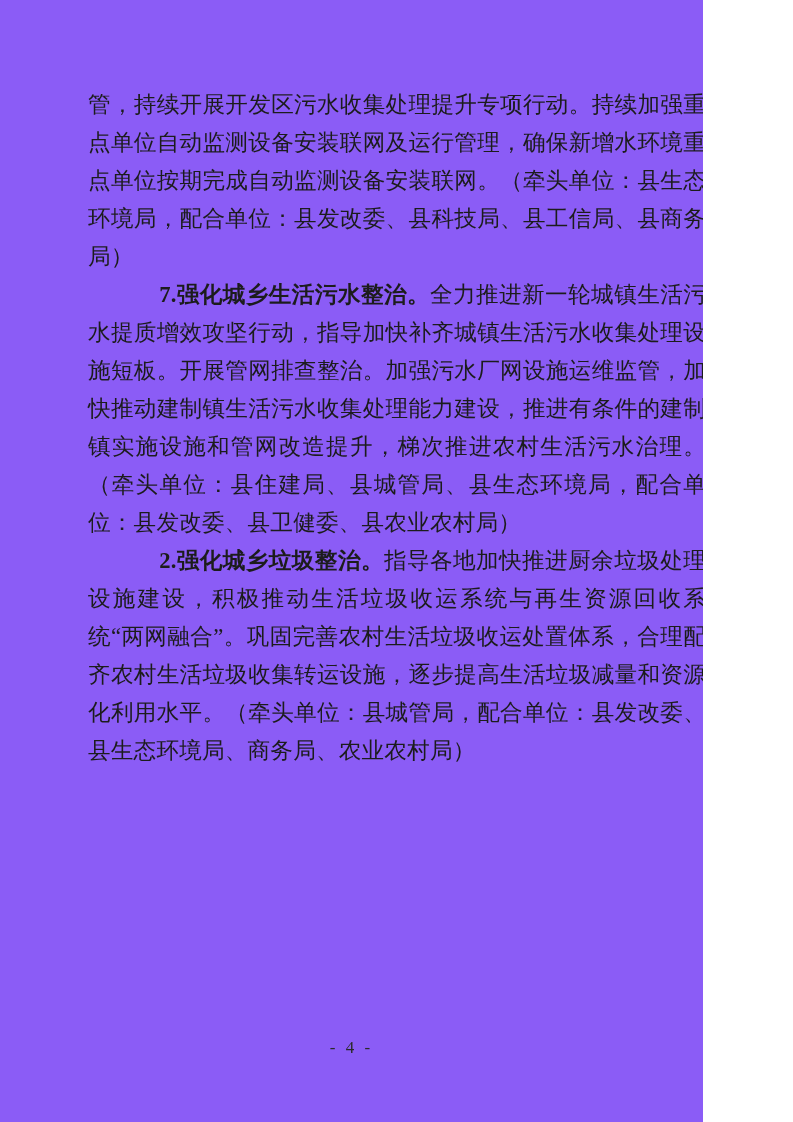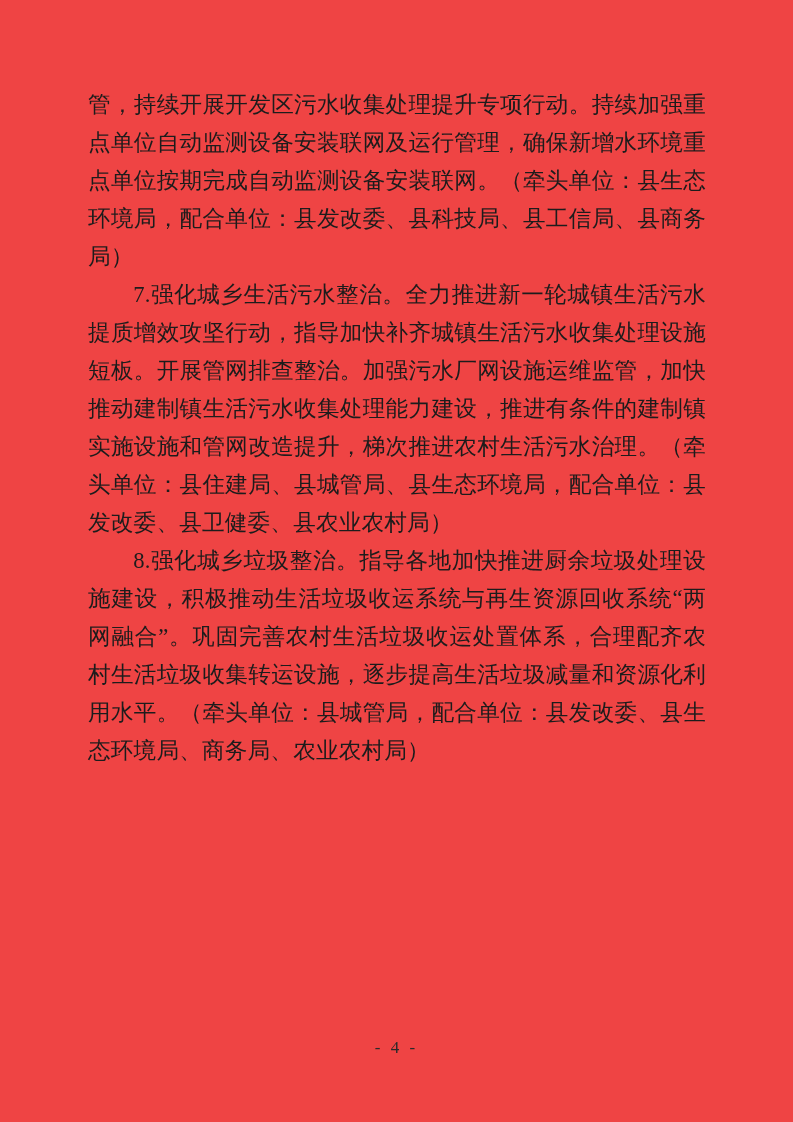--- a/index.html
+++ b/index.html
@@ -2,23 +2,23 @@
 <html><head>
 <meta charset="utf-8">
 <style>
   html, body {
     margin: 0;
     padding: 0;
     background: #ffffff;
   }
   .page {
     position: relative;
-    width: 793px;
+    width: 703px;
     height: 1122px;
-    background: #ef4444;
+    background: #8b5cf6;
     overflow: hidden;
     font-family: "Liberation Serif", "DejaVu Serif", serif;
     color: #1c1c1c;
   }
   .content {
     position: absolute;
     left: 88px;
     top: 86px;
     width: 618px;
   }
@@ -28,21 +28,22 @@
     line-height: 38px;
     text-align: justify;
     text-justify: inter-character;
     letter-spacing: 0.2px;
     word-break: break-all;
   }
   p.indented {
     text-indent: 2em;
   }
   .lead {
-    font-weight: normal;
+    font-weight: bold;
+    margin-left: 26px;
   }
   .page-number {
     position: absolute;
     left: 0;
     top: 1038px;
     width: 100%;
     text-align: center;
     font-size: 17px;
     letter-spacing: 3px;
     color: #2a2a2a;
@@ -51,19 +52,19 @@
 </head>
 <body>
 
 <div class="page">
   <div class="content">
 
     <p class="body-para"><span>管，持续开展开发区污水收集处理提升专项行动。持续加强重点单位自动监测设备安装联网及运行管理，确保新增水环境重点单位按期完成自动监测设备安装联网。（牵头单位：县生态环境局，配合单位：县发改委、县科技局、县工信局、县商务局）</span></p>
 
     <p class="body-para indented"><span class="lead">7.强化城乡生活污水整治。</span><span>全力推进新一轮城镇生活污水提质增效攻坚行动，指导加快补齐城镇生活污水收集处理设施短板。开展管网排查整治。加强污水厂网设施运维监管，加快推动建制镇生活污水收集处理能力建设，推进有条件的建制镇实施设施和管网改造提升，梯次推进农村生活污水治理。（牵头单位：县住建局、县城管局、县生态环境局，配合单位：县发改委、县卫健委、县农业农村局）</span></p>
 
-    <p class="body-para indented"><span class="lead">8.强化城乡垃圾整治。</span><span>指导各地加快推进厨余垃圾处理设施建设，积极推动生活垃圾收运系统与再生资源回收系统“两网融合”。巩固完善农村生活垃圾收运处置体系，合理配齐农村生活垃圾收集转运设施，逐步提高生活垃圾减量和资源化利用水平。（牵头单位：县城管局，配合单位：县发改委、县生态环境局、商务局、农业农村局）</span></p>
+    <p class="body-para indented"><span class="lead">2.强化城乡垃圾整治。</span><span>指导各地加快推进厨余垃圾处理设施建设，积极推动生活垃圾收运系统与再生资源回收系统“两网融合”。巩固完善农村生活垃圾收运处置体系，合理配齐农村生活垃圾收集转运设施，逐步提高生活垃圾减量和资源化利用水平。（牵头单位：县城管局，配合单位：县发改委、县生态环境局、商务局、农业农村局）</span></p>
 
 
   </div>
 
   <div class="page-number">- 4 -</div>
 </div>
 
 </body></html>

